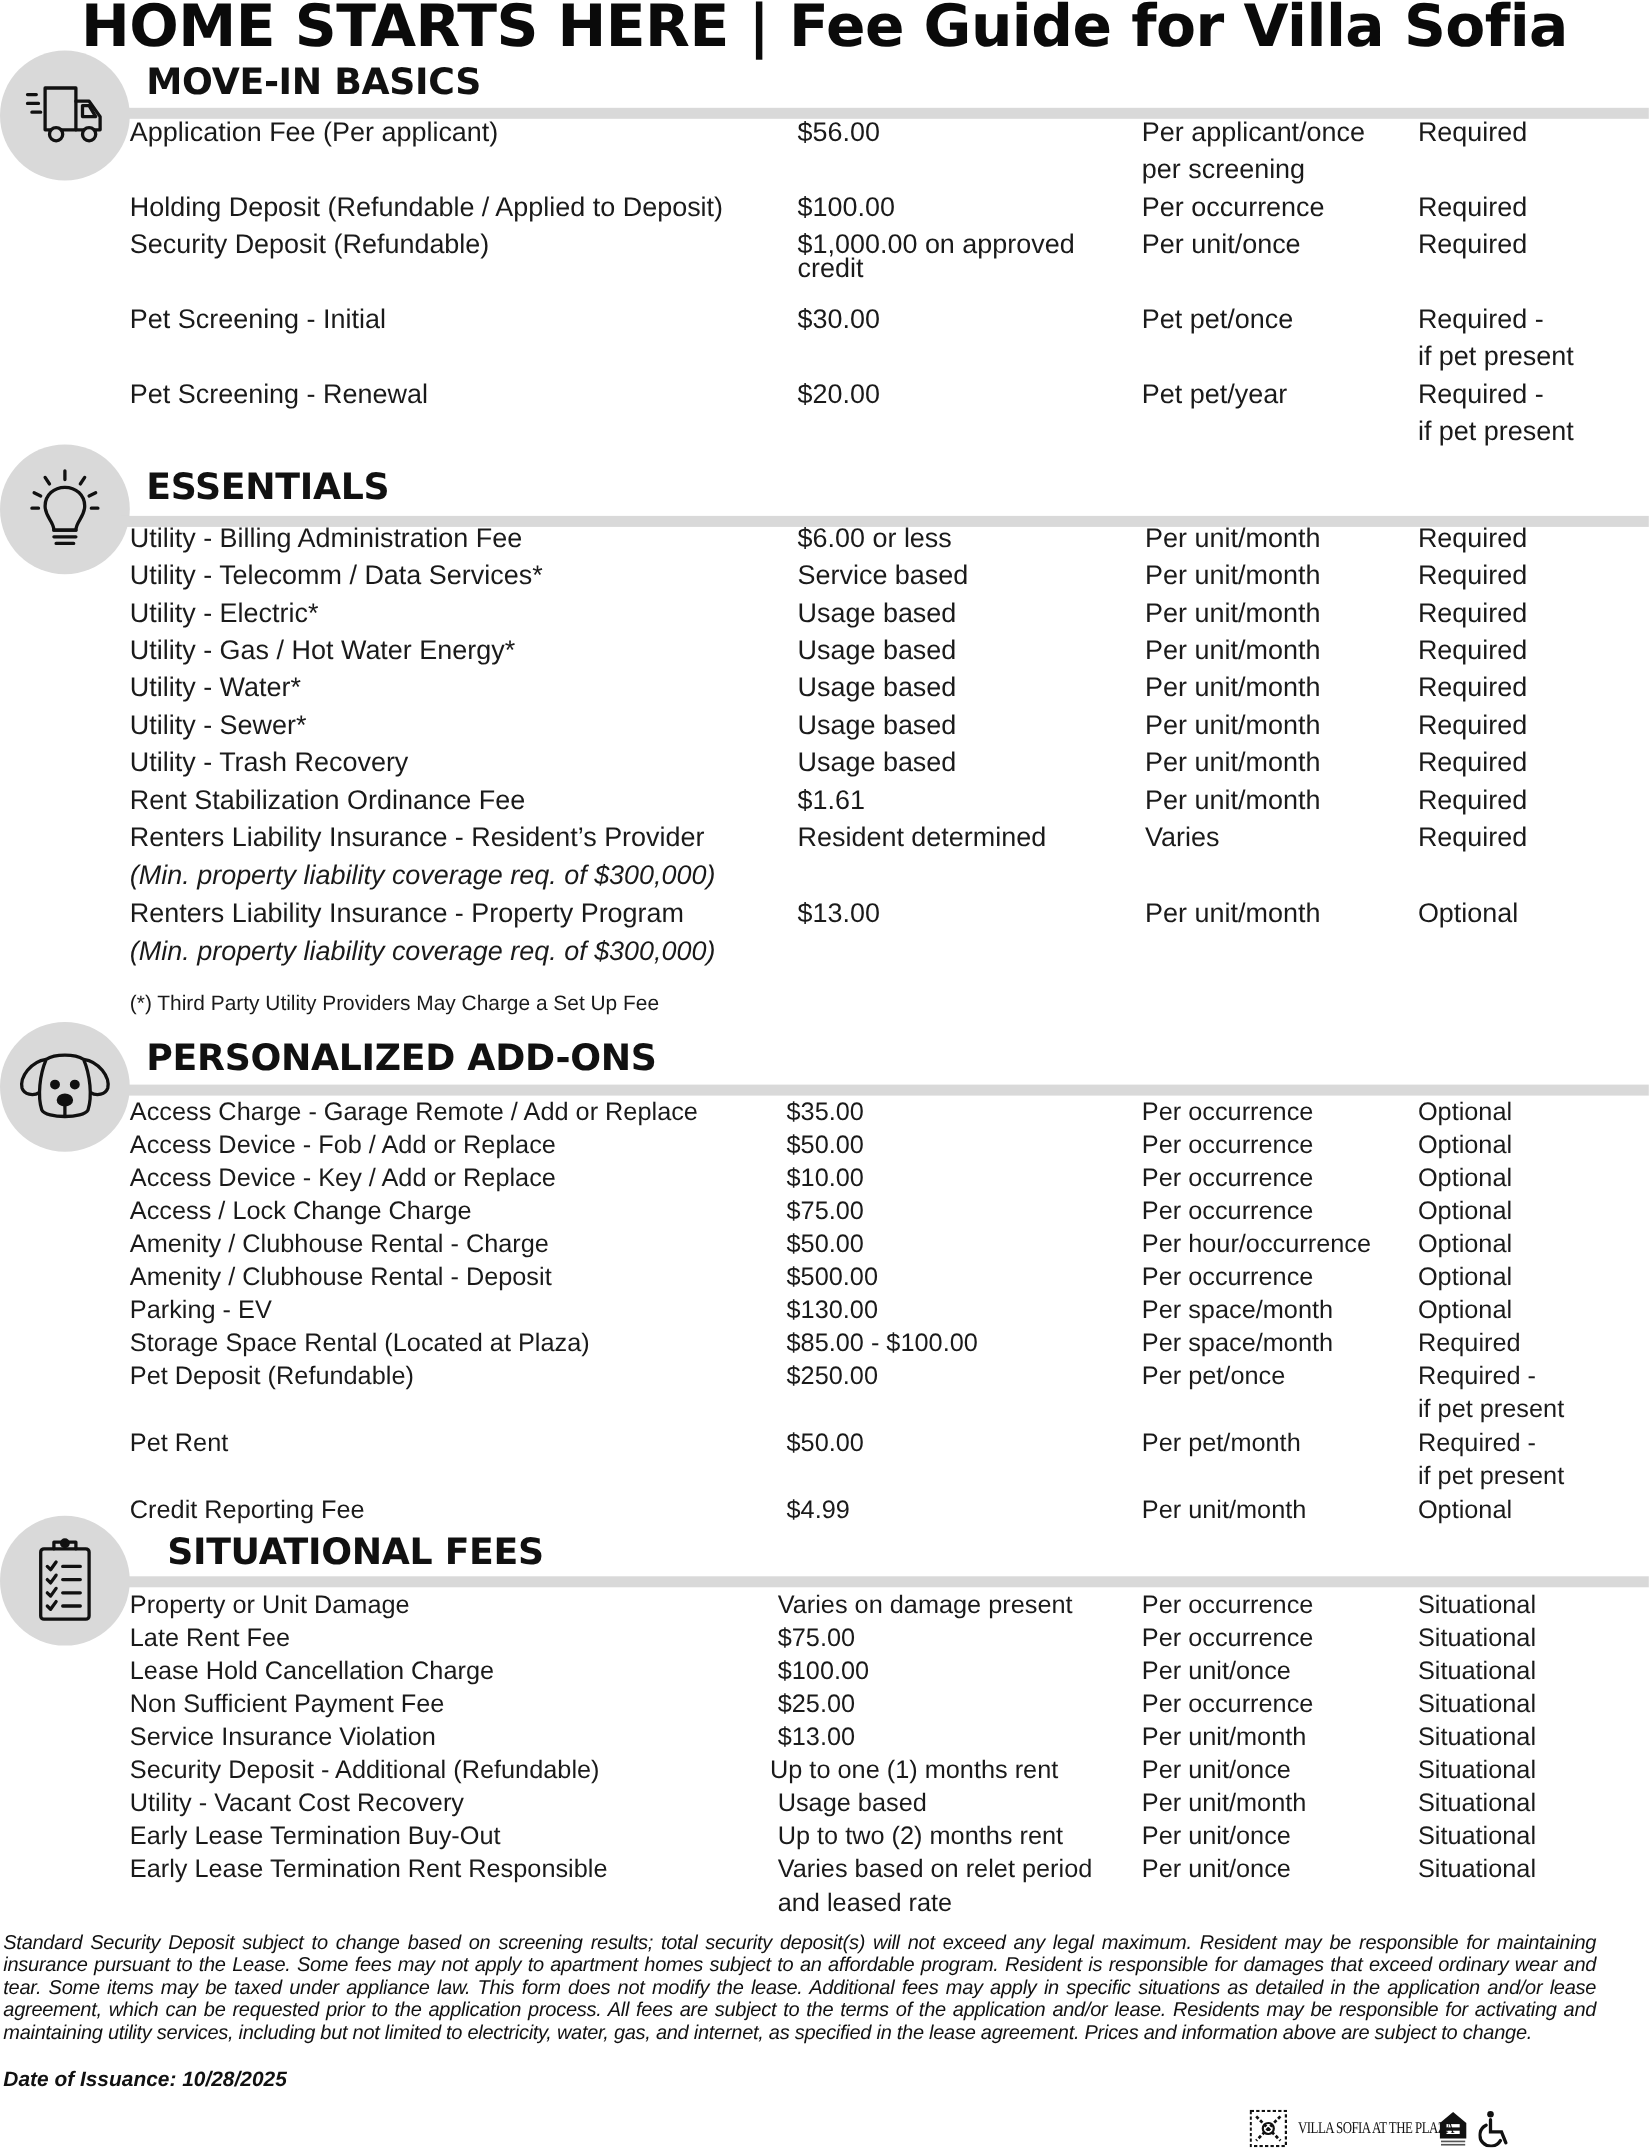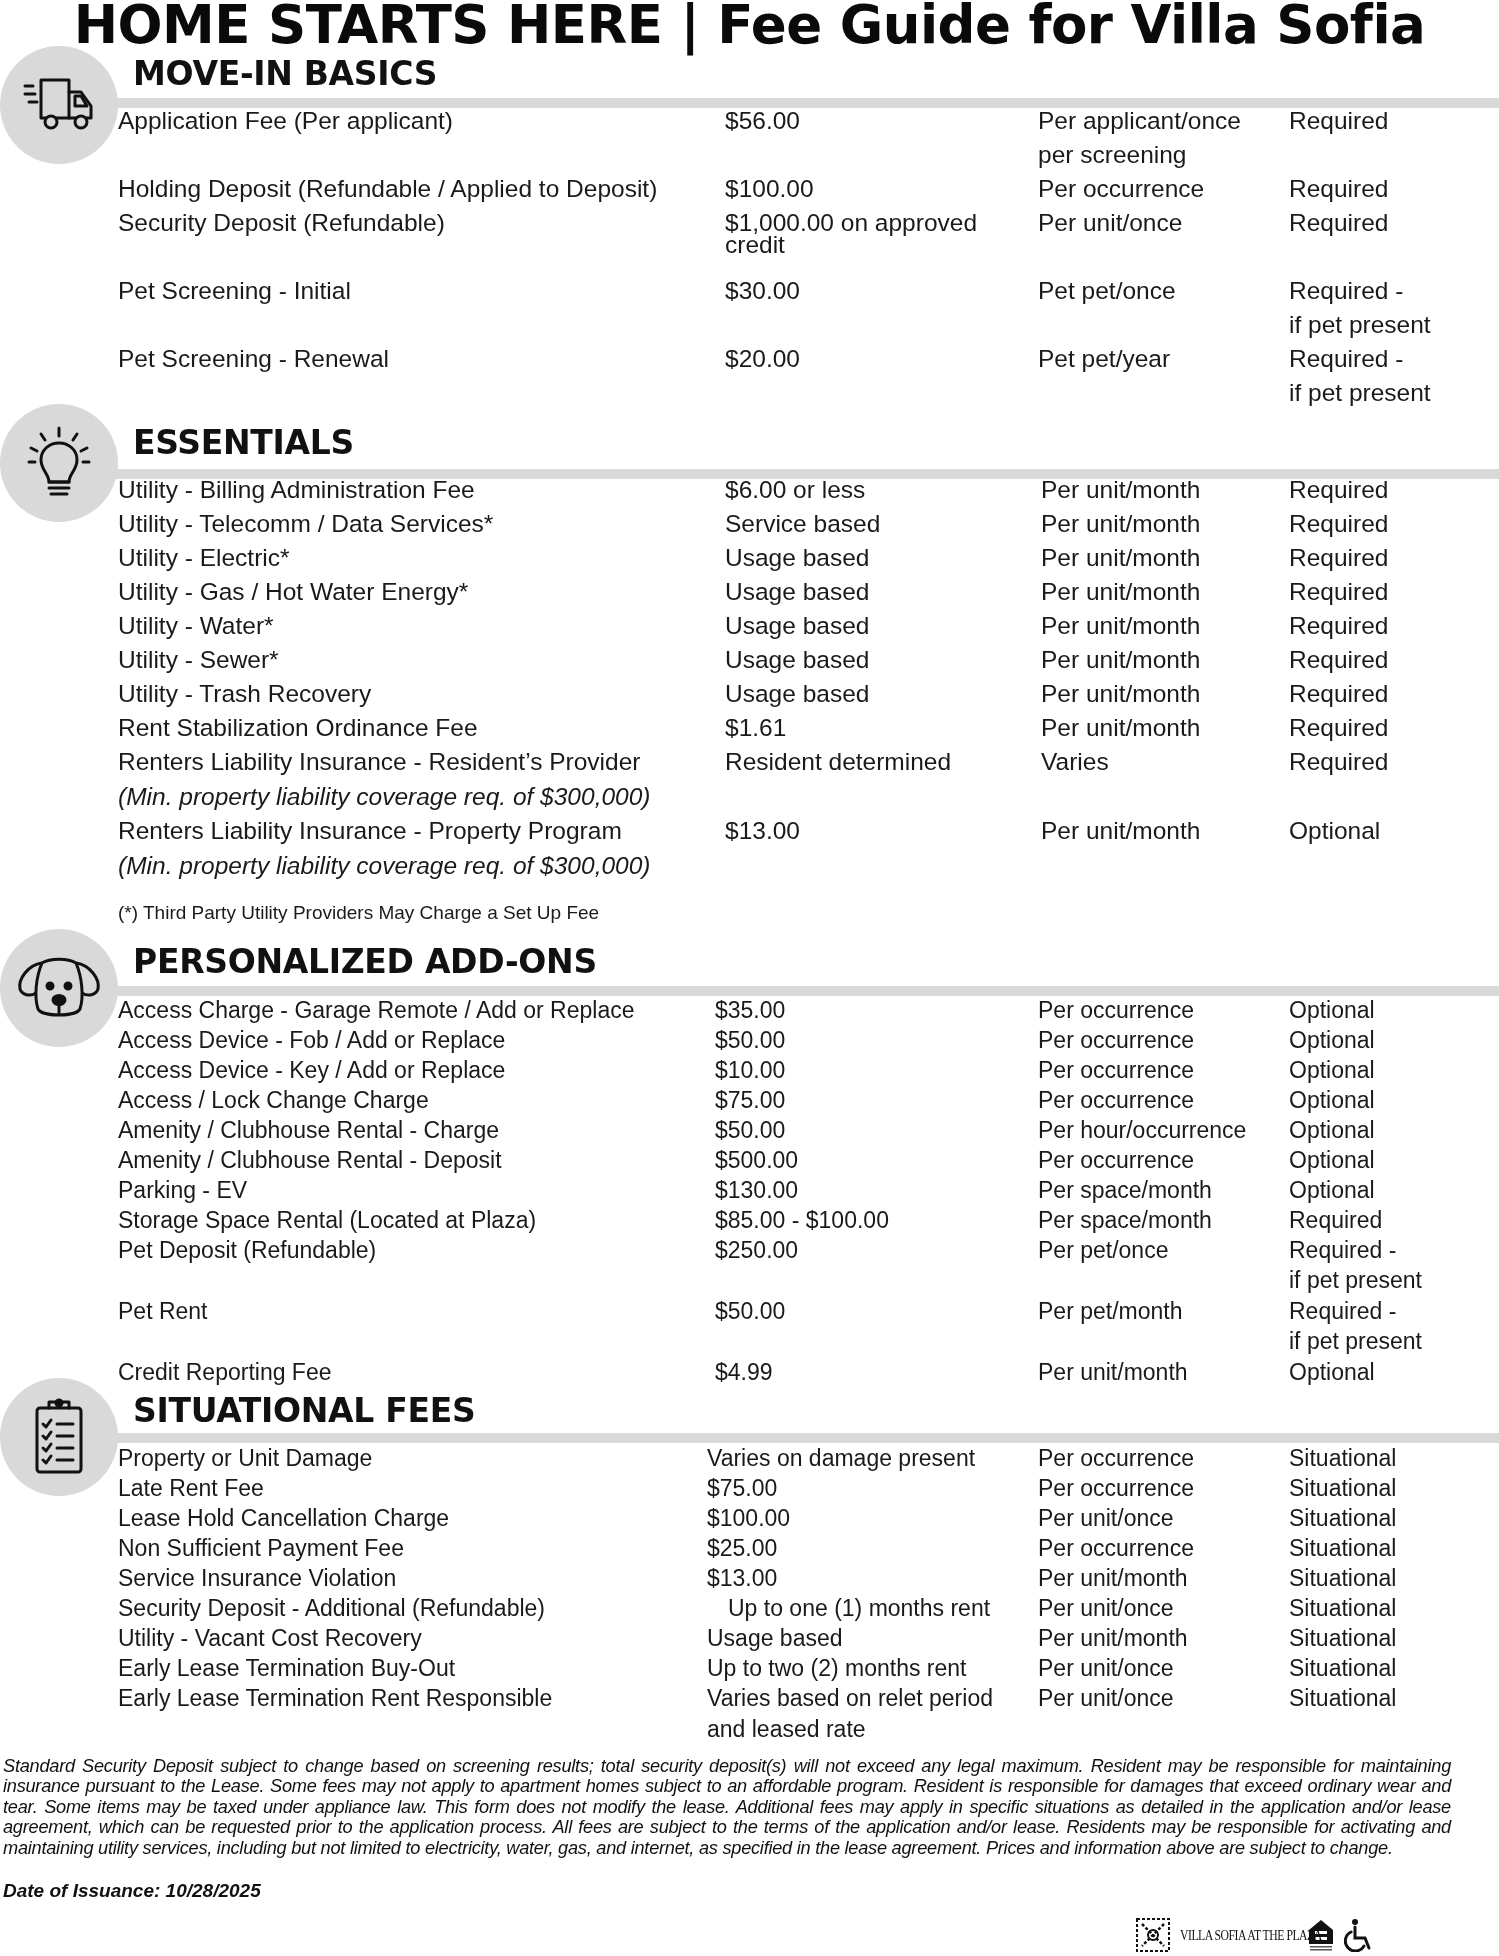--- a/index.html
+++ b/index.html
@@ -261,21 +261,21 @@
     <svg width="56" height="78" viewBox="0 0 56 78" fill="none" stroke="#111" stroke-width="3" stroke-linecap="round" stroke-linejoin="round">
       <rect x="6" y="10" width="44" height="64" rx="3"></rect>
       <path d="M18 10 V4 H38 V10"></path>
       <circle cx="28" cy="5" r="3" fill="#111"></circle>
       <path d="M12 26 L15 29 L20 22 M26 26 H42"></path>
       <path d="M12 38 L15 41 L20 34 M26 38 H42"></path>
       <path d="M12 50 L15 53 L20 46 M26 50 H42"></path>
       <path d="M12 62 L15 65 L20 58 M26 62 H42"></path>
     </svg>
   </div>
-  <div class="sec-title" style="top:1391px;">SITUATIONAL FEES</div>
+  <div class="sec-title" style="top:1391px;margin-left:19px;">SITUATIONAL FEES</div>
   <div class="sec-bar" style="top:1433px;"></div>
 </div>
 
 <div class="row" style="top:1441px; font-size:23px;">
   <span class="c1">Property or Unit Damage</span>
   <span style="left:707px">Varies on damage present</span>
   <span style="left:1038px">Per occurrence</span>
   <span style="left:1289px">Situational</span>
 </div>
 <div class="row" style="top:1471px; font-size:23px;">
@@ -297,21 +297,21 @@
   <span style="left:1289px">Situational</span>
 </div>
 <div class="row" style="top:1561px; font-size:23px;">
   <span class="c1">Service Insurance Violation</span>
   <span style="left:707px">$13.00</span>
   <span style="left:1038px">Per unit/month</span>
   <span style="left:1289px">Situational</span>
 </div>
 <div class="row" style="top:1591px; font-size:23px;">
   <span class="c1">Security Deposit - Additional (Refundable)</span>
-  <span style="left:728px">Up to one (1) months rent</span>
+  <span style="left:700px">Up to one (1) months rent</span>
   <span style="left:1038px">Per unit/once</span>
   <span style="left:1289px">Situational</span>
 </div>
 <div class="row" style="top:1621px; font-size:23px;">
   <span class="c1">Utility - Vacant Cost Recovery</span>
   <span style="left:707px">Usage based</span>
   <span style="left:1038px">Per unit/month</span>
   <span style="left:1289px">Situational</span>
 </div>
 <div class="row" style="top:1651px; font-size:23px;">

